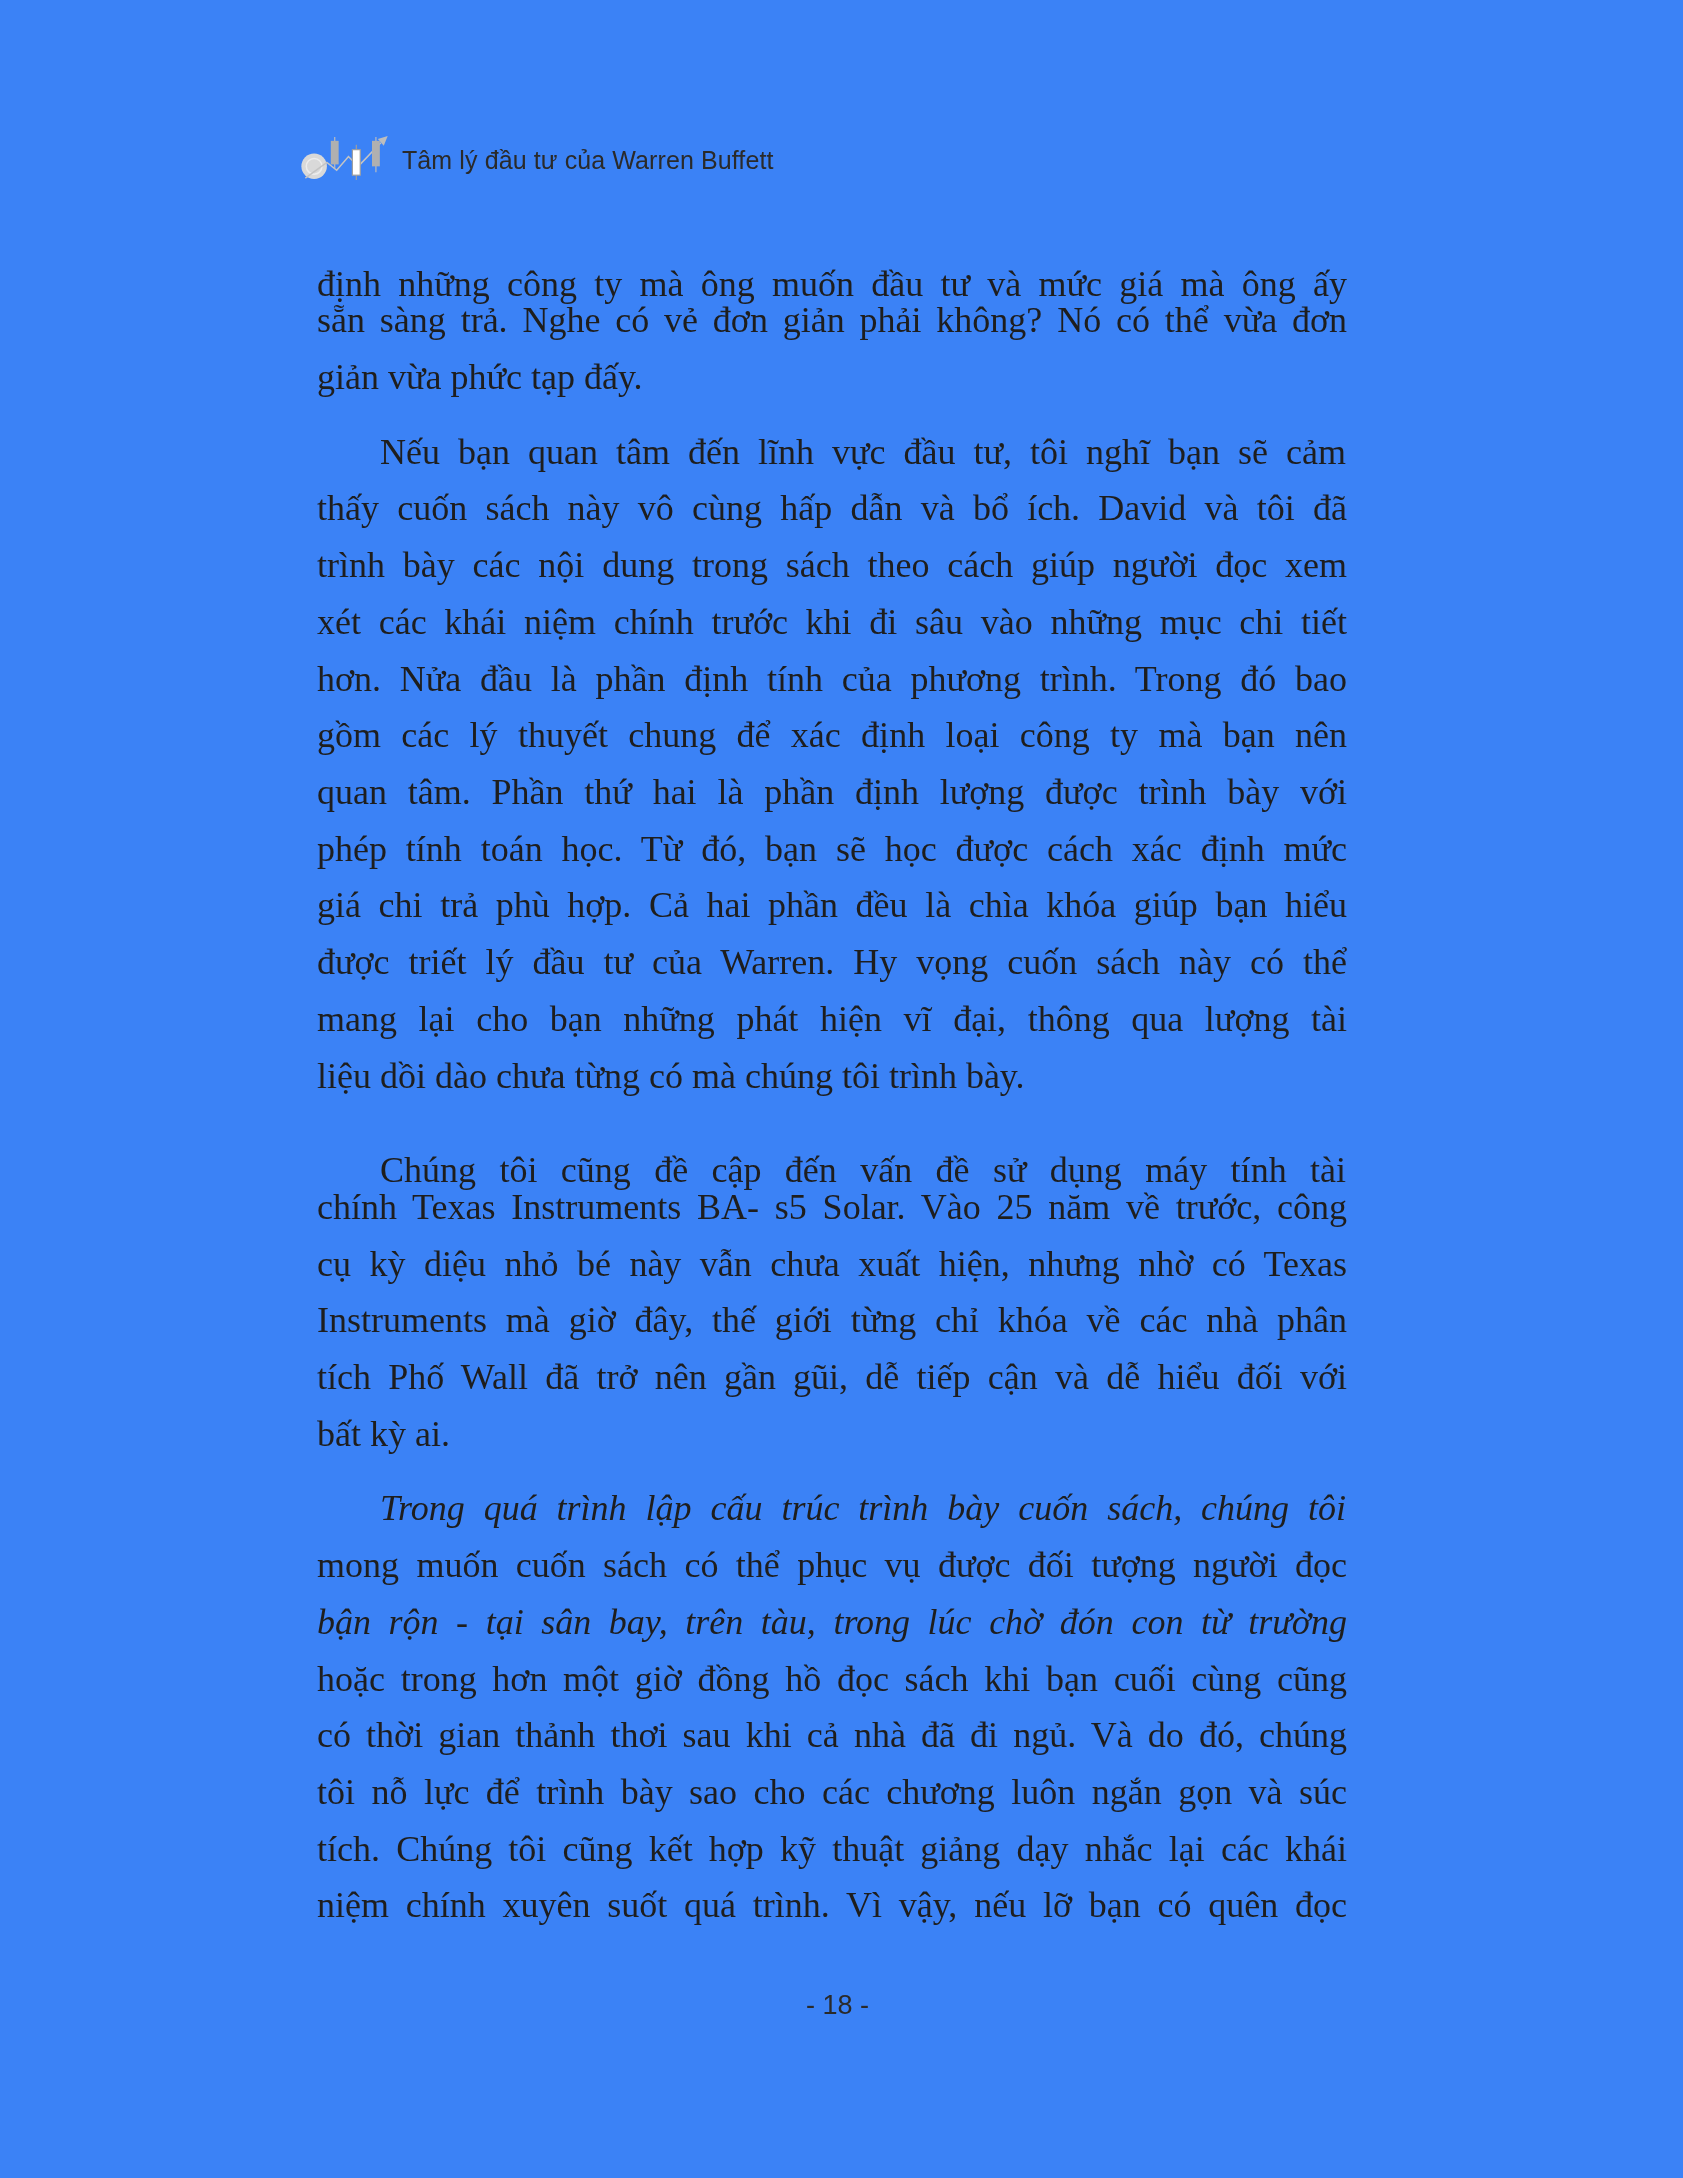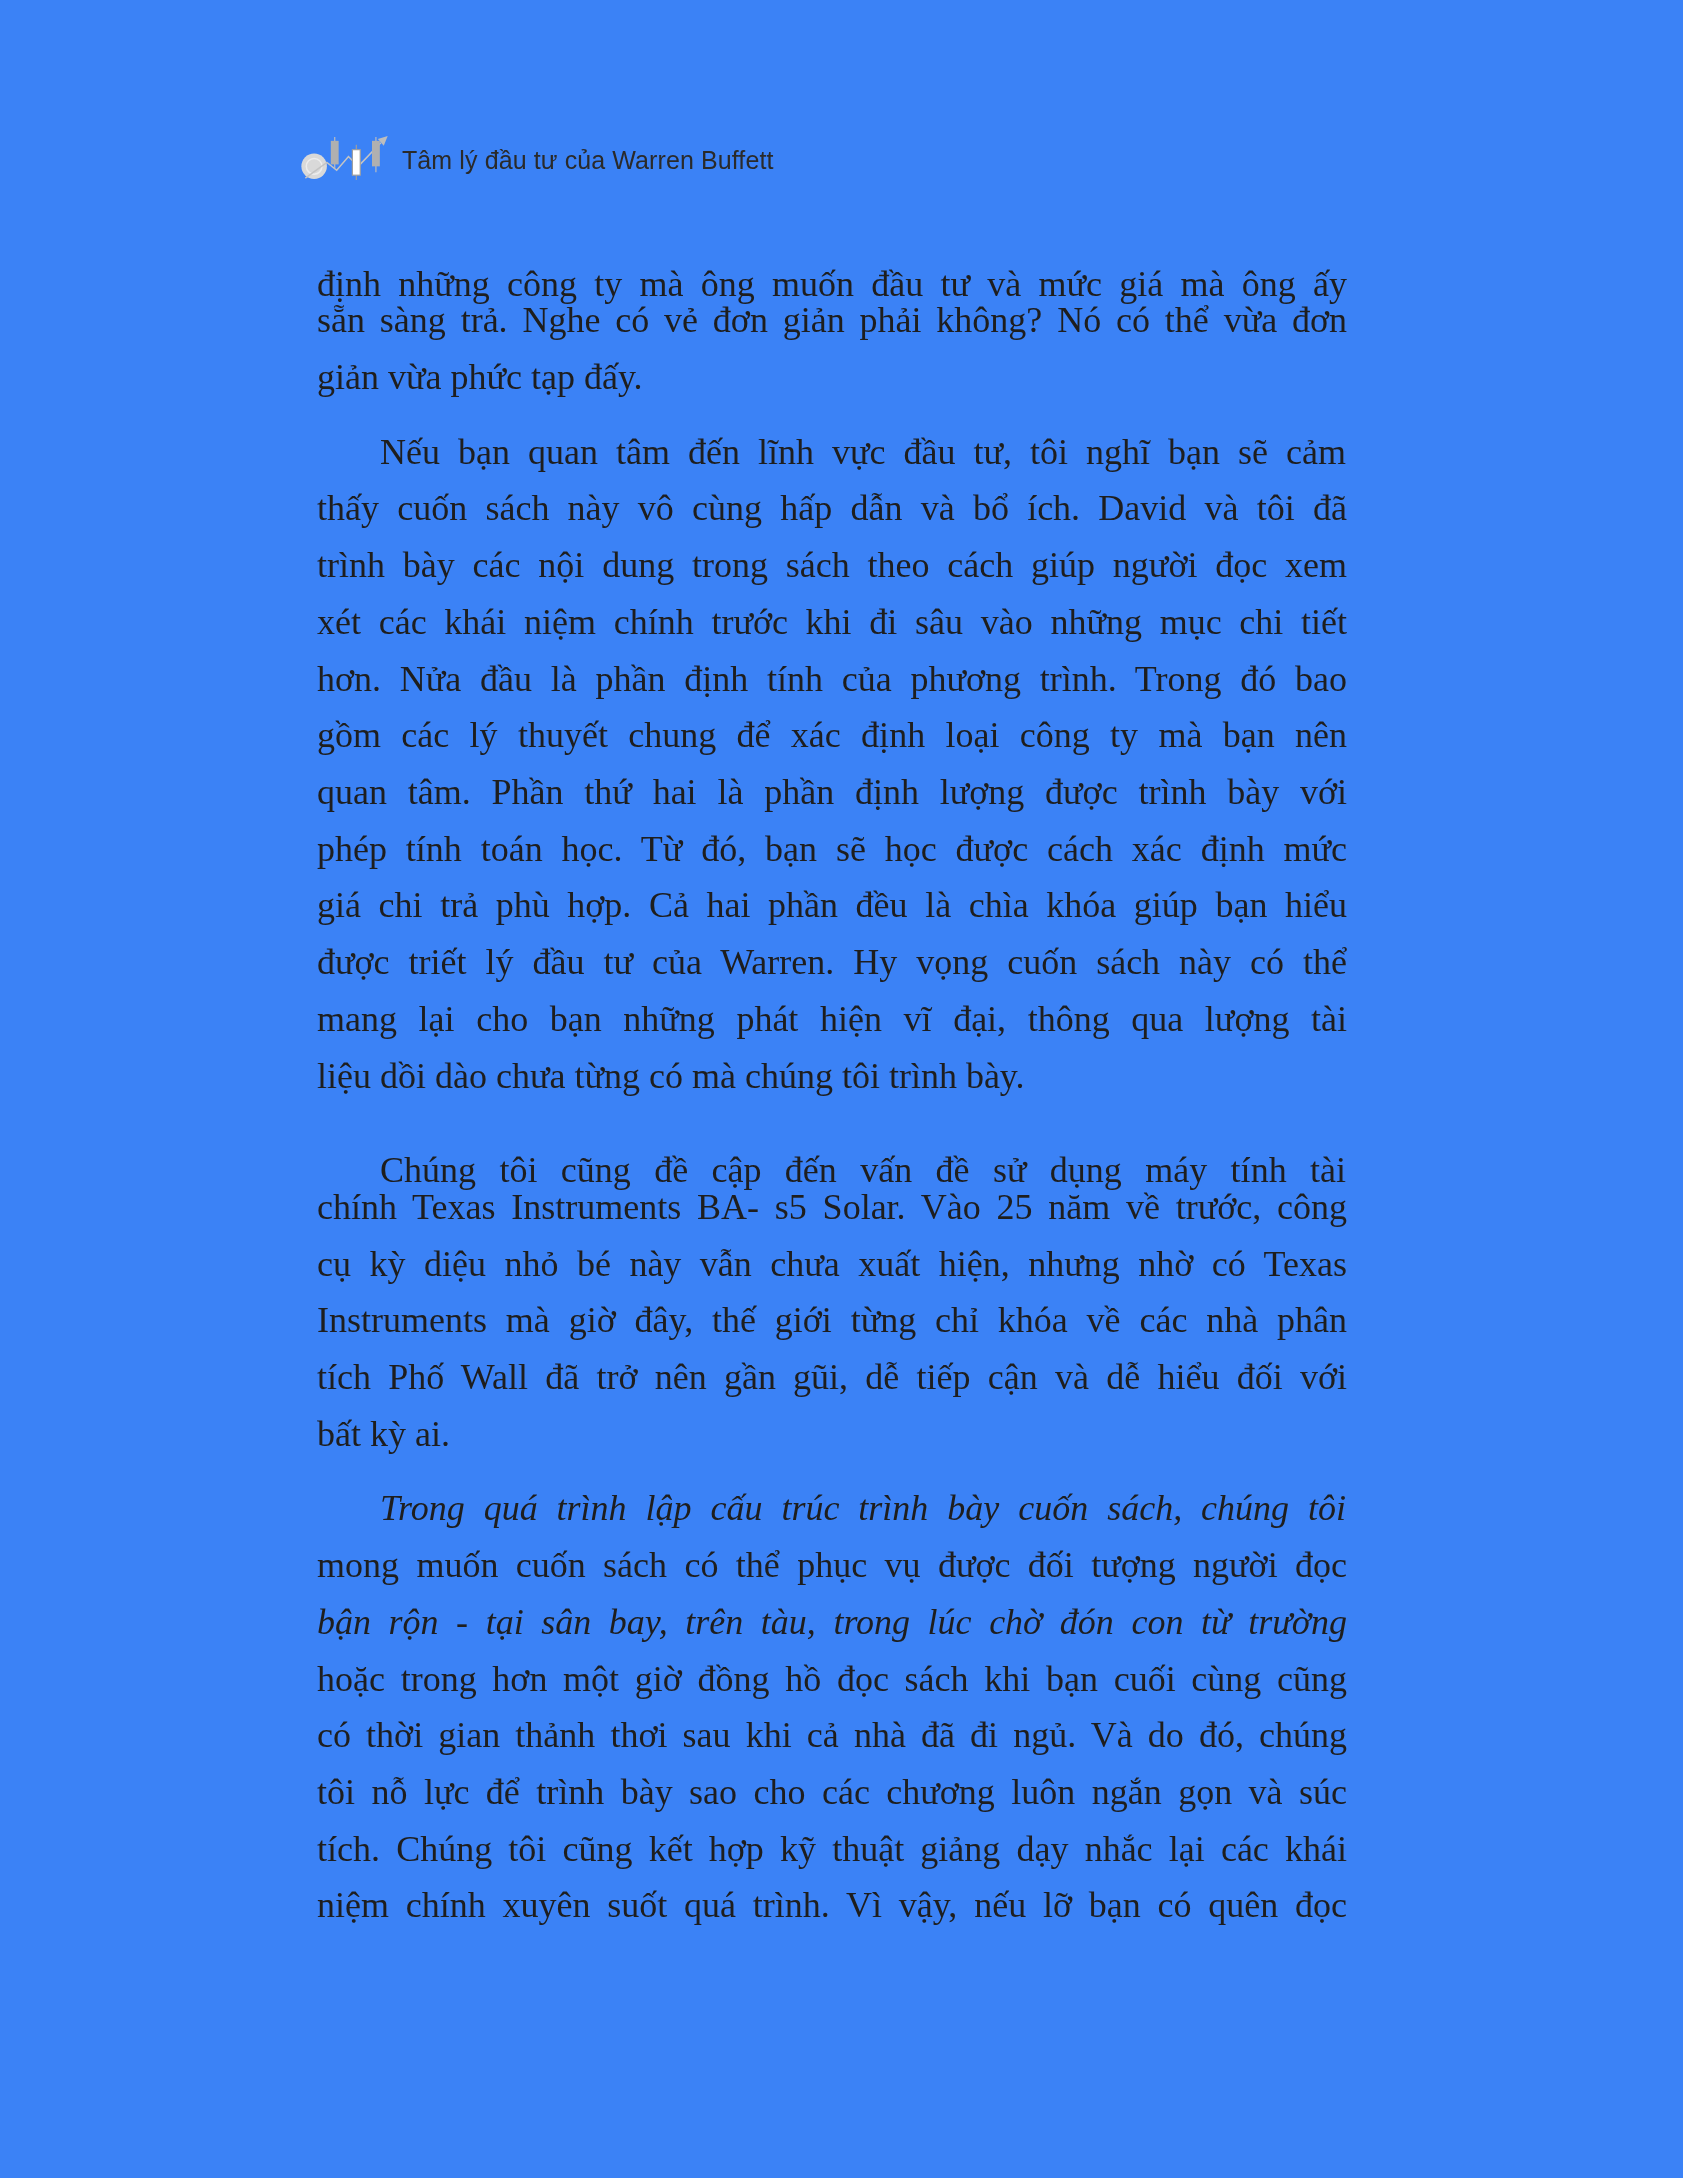--- a/index.html
+++ b/index.html
@@ -69,15 +69,18 @@
         <div class="line" style="top: 1537px;">mong muốn cuốn sách có thể phục vụ được đối tượng người đọc</div>
         <div class="line" style="top: 1594px; font-style: italic;">bận rộn - tại sân bay, trên tàu, trong lúc chờ đón con từ trường</div>
         <div class="line" style="top: 1651px;">hoặc trong hơn một giờ đồng hồ đọc sách khi bạn cuối cùng cũng</div>
         <div class="line" style="top: 1707px;">có thời gian thảnh thơi sau khi cả nhà đã đi ngủ. Và do đó, chúng</div>
         <div class="line" style="top: 1764px;">tôi nỗ lực để trình bày sao cho các chương luôn ngắn gọn và súc</div>
         <div class="line" style="top: 1821px;">tích. Chúng tôi cũng kết hợp kỹ thuật giảng dạy nhắc lại các khái</div>
         <div class="line" style="top: 1877px;">niệm chính xuyên suốt quá trình. Vì vậy, nếu lỡ bạn có quên đọc</div>
       </div>
     </div>
 
+  <div class="page-number">
+    <span>- 18 -</span>
+  </div>
 
 </div>
 
 
 </body></html>

